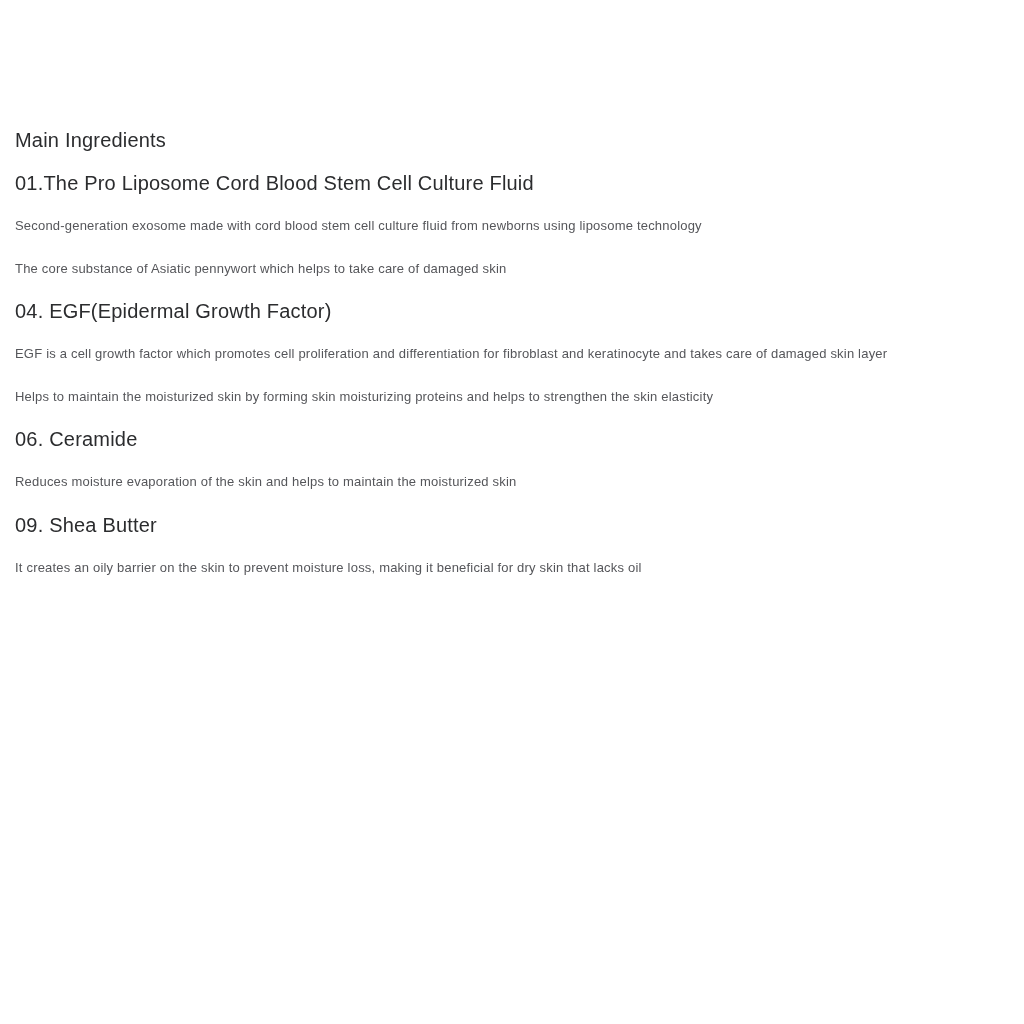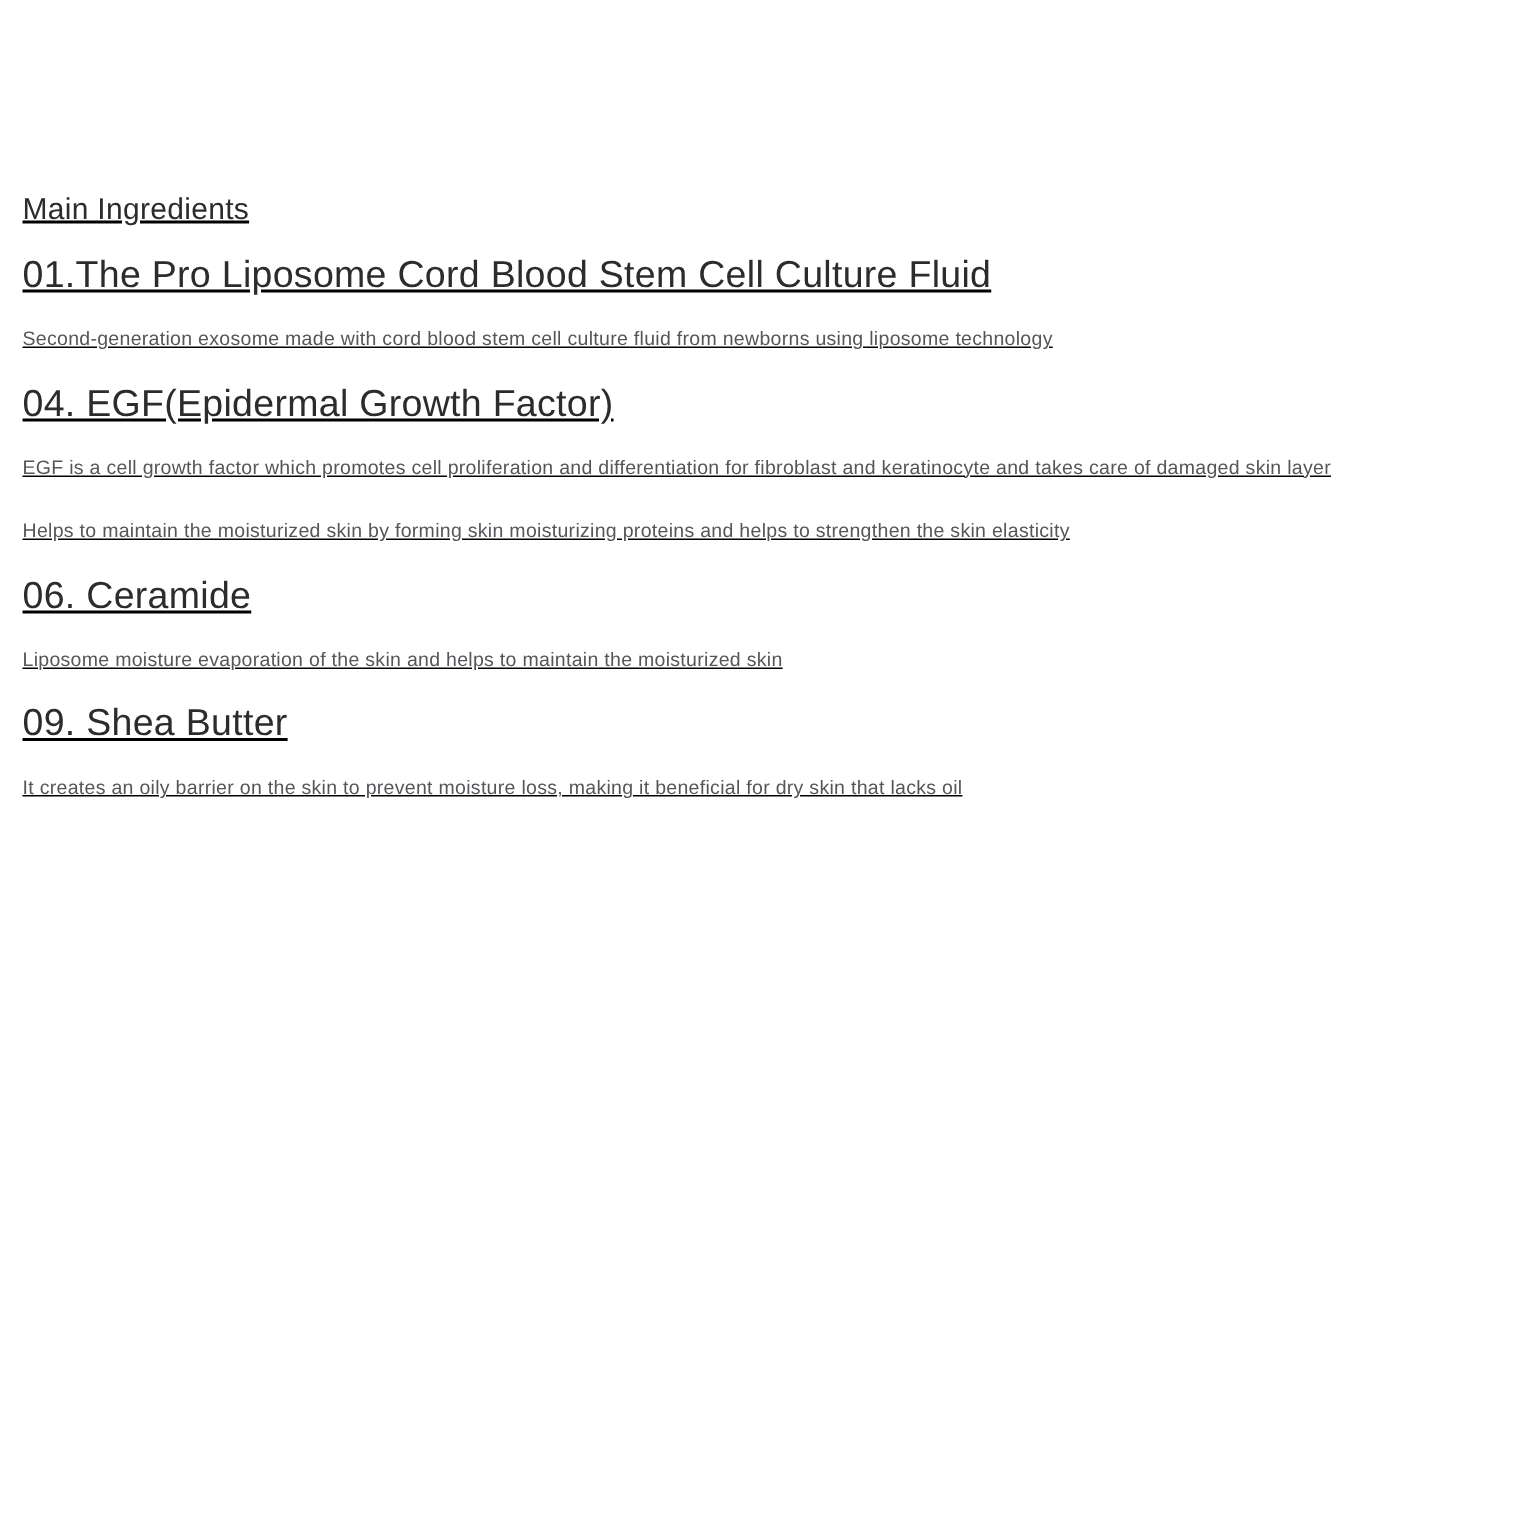--- a/index.html
+++ b/index.html
@@ -12,33 +12,32 @@
     height: 1024px;
     overflow: hidden;
     font-family: "Liberation Sans", "DejaVu Sans", sans-serif;
   }
   .page {
     box-sizing: border-box;
     width: 1024px;
     height: 1024px;
     padding: 126px 28px 0 15px;
     background: #ffffff;
-    text-decoration: underline;
   }
   .page-title {
     margin: 0 0 15px 0;
     font-size: 20px;
     line-height: 28px;
     font-weight: 500;
     color: #2b2c2e;
     letter-spacing: 0.2px;
   }
   .ingredient-heading {
     margin: 0 0 15px 0;
-    font-size: 25px;
+    font-size: 20px;
     line-height: 28px;
     font-weight: 500;
     color: #2b2c2e;
     letter-spacing: 0.2px;
   }
   .ingredient-description {
     margin: 0 0 15px 0;
     font-size: 13px;
     line-height: 27.5px;
     font-weight: 400;
@@ -56,35 +55,36 @@
   <h2 class="page-title">Main Ingredients</h2>
 
   <section>
 
     <div>
       <h3 class="ingredient-heading">01.The Pro Liposome Cord Blood Stem Cell Culture Fluid</h3>
       <p class="ingredient-description">Second-generation exosome made with cord blood stem cell culture fluid from newborns using liposome technology</p>
     </div>
 
     <div>
+      <p class="ingredient-description">The core substance of Asiatic pennywort which helps to take care of damaged skin</p>
     </div>
 
 
     <div>
       <h3 class="ingredient-heading">04. EGF(Epidermal Growth Factor)</h3>
       <p class="ingredient-description">EGF is a cell growth factor which promotes cell proliferation and differentiation for fibroblast and keratinocyte and takes care of damaged skin layer</p>
     </div>
 
     <div>
       <p class="ingredient-description">Helps to maintain the moisturized skin by forming skin moisturizing proteins and helps to strengthen the skin elasticity</p>
     </div>
 
     <div>
       <h3 class="ingredient-heading">06. Ceramide</h3>
-      <p class="ingredient-description">Liposome moisture evaporation of the skin and helps to maintain the moisturized skin</p>
+      <p class="ingredient-description">Reduces moisture evaporation of the skin and helps to maintain the moisturized skin</p>
     </div>
 
     <div>
       <h3 class="ingredient-heading">09. Shea Butter</h3>
       <p class="ingredient-description">It creates an oily barrier on the skin to prevent moisture loss, making it beneficial for dry skin that lacks oil</p>
     </div>
 
   </section>
 </div>
 

